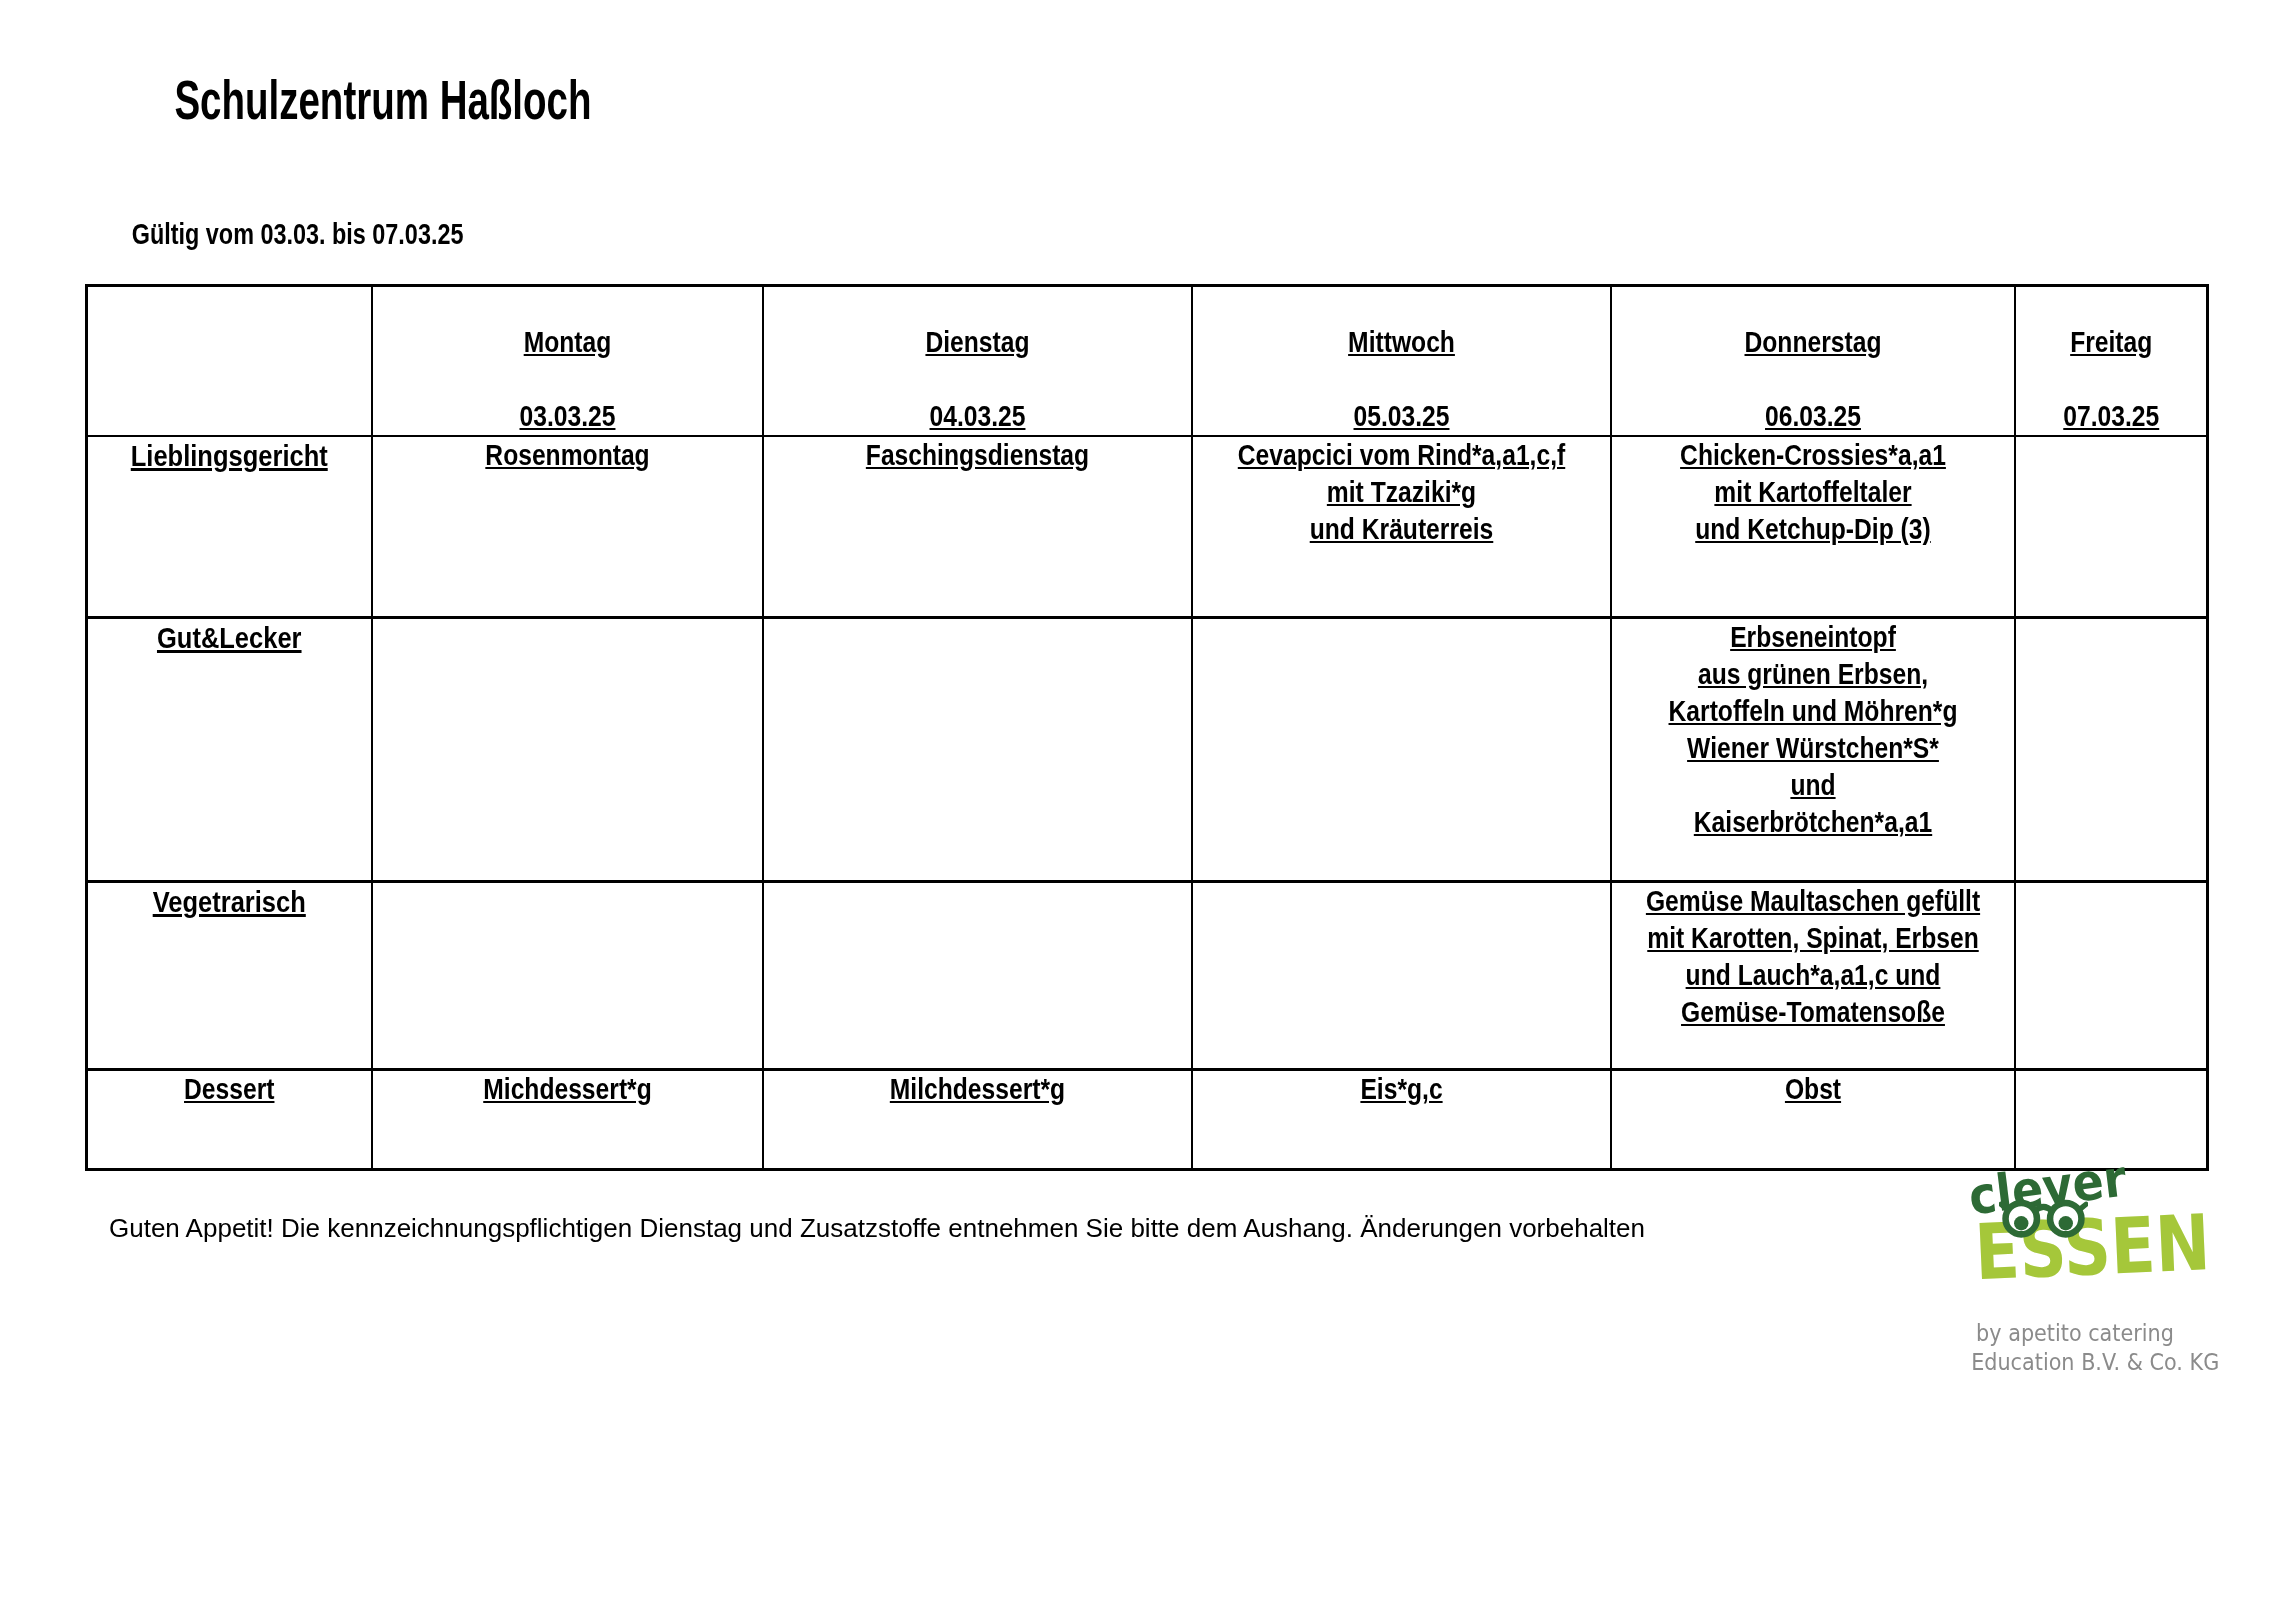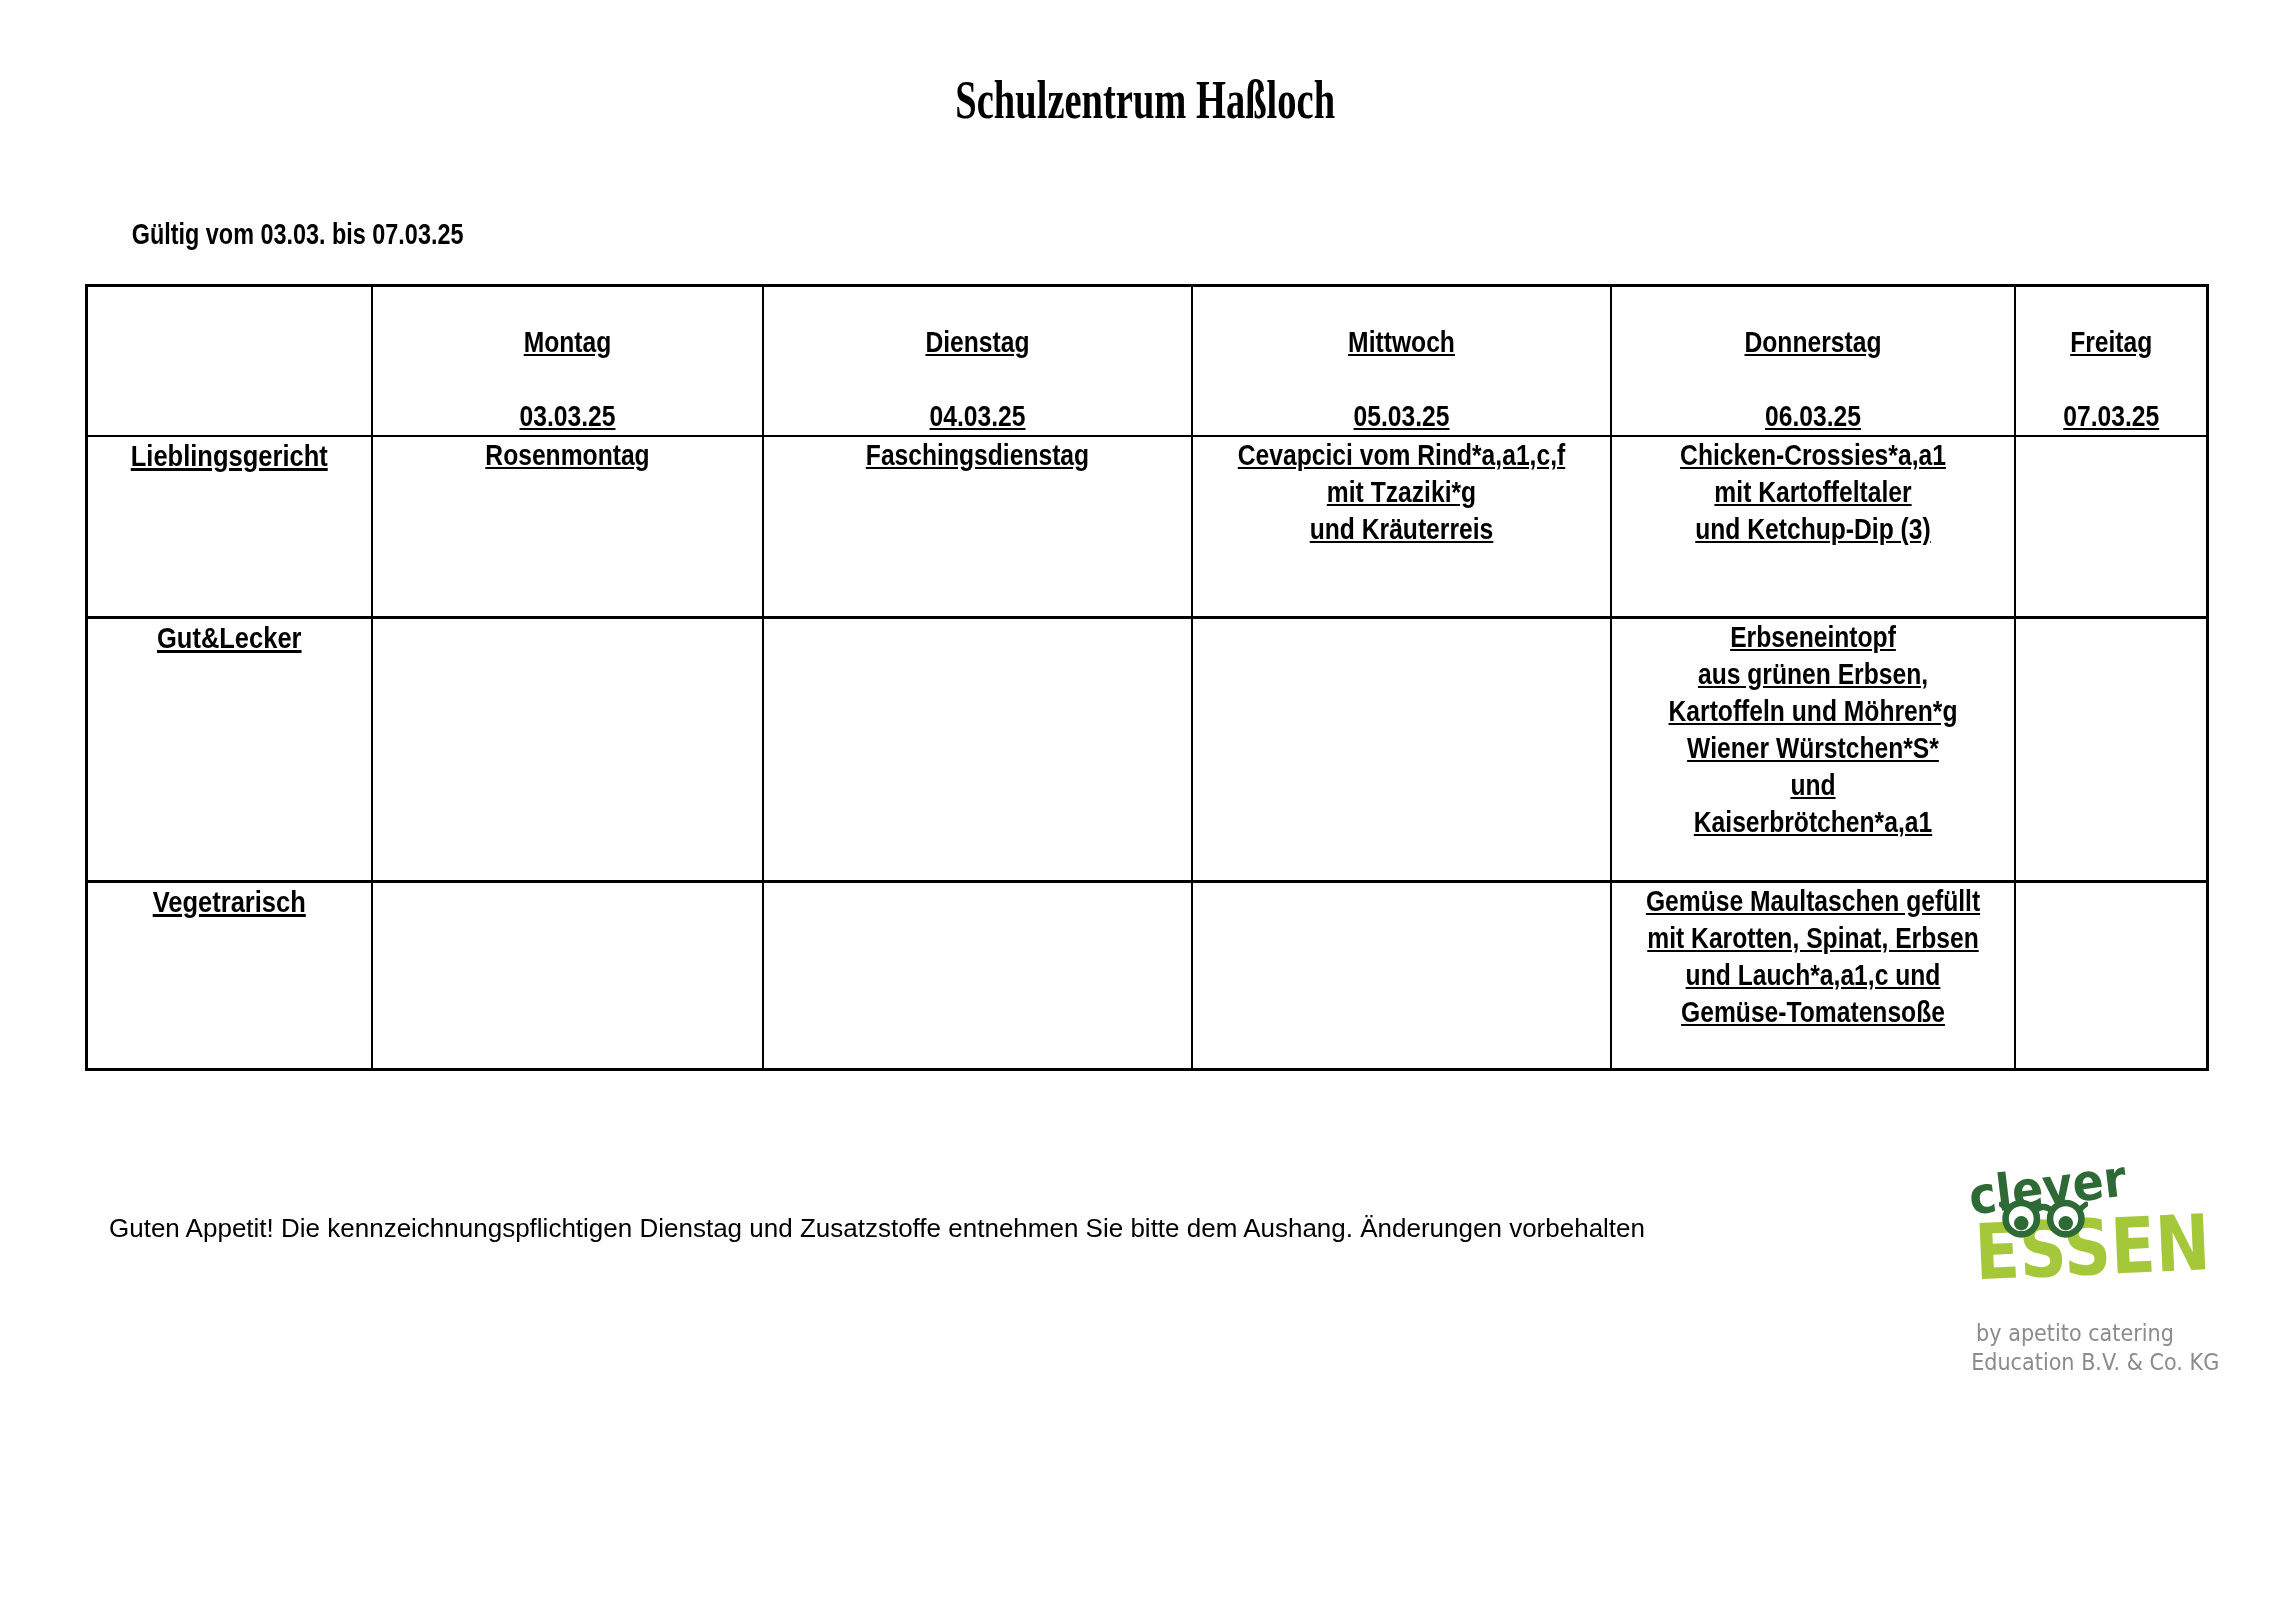--- a/index.html
+++ b/index.html
@@ -15,25 +15,23 @@
     font-family: "Liberation Sans", sans-serif;
     color: #000000;
   }
 
   
   .doc-title {
     position: absolute;
     left: 85px;
     top: 68px;
     width: 2120px;
-    text-align: center;
     font-size: 55px;
     font-weight: bold;
     white-space: nowrap;
-    font-family: Liberation Serif, serif;
   }
   .doc-subtitle {
     position: absolute;
     left: 85px;
     top: 217px;
     width: 2120px;
     text-align: left;
     font-size: 30px;
     font-weight: bold;
     white-space: nowrap;
@@ -261,20 +259,40 @@
           <div class="cell">Gemüse Maultaschen gefüllt
 mit Karotten, Spinat, Erbsen
 und Lauch*a,a1,c und
 Gemüse-Tomatensoße</div>
         </td>
     <td class="dish">
           <div class="cell"></div>
         </td>
   </tr>
 
+  <tr class="sep" style="height:100px">
+    <td class="dish">
+          <div class="cell">Dessert</div>
+        </td>
+    <td class="dish">
+          <div class="cell">Michdessert*g</div>
+        </td>
+    <td class="dish">
+          <div class="cell">Milchdessert*g</div>
+        </td>
+    <td class="dish">
+          <div class="cell">Eis*g,c</div>
+        </td>
+    <td class="dish">
+          <div class="cell">Obst</div>
+        </td>
+    <td class="dish">
+          <div class="cell"></div>
+        </td>
+  </tr>
 </tbody>
   </table>
 
 <div class="footer-note">Guten Appetit! Die kennzeichnungspflichtigen Dienstag und Zusatzstoffe entnehmen Sie bitte dem Aushang. Änderungen vorbehalten</div>
 
 <div class="logo">
   <div class="logo-clever">clever</div>
   <div class="logo-essen">ESSEN</div>
   <svg class="logo-glasses" viewBox="0 0 136 64">
     <path d="M14,20 L3,11" stroke="#2d6a35" stroke-width="8" fill="none" stroke-linecap="round"></path>

